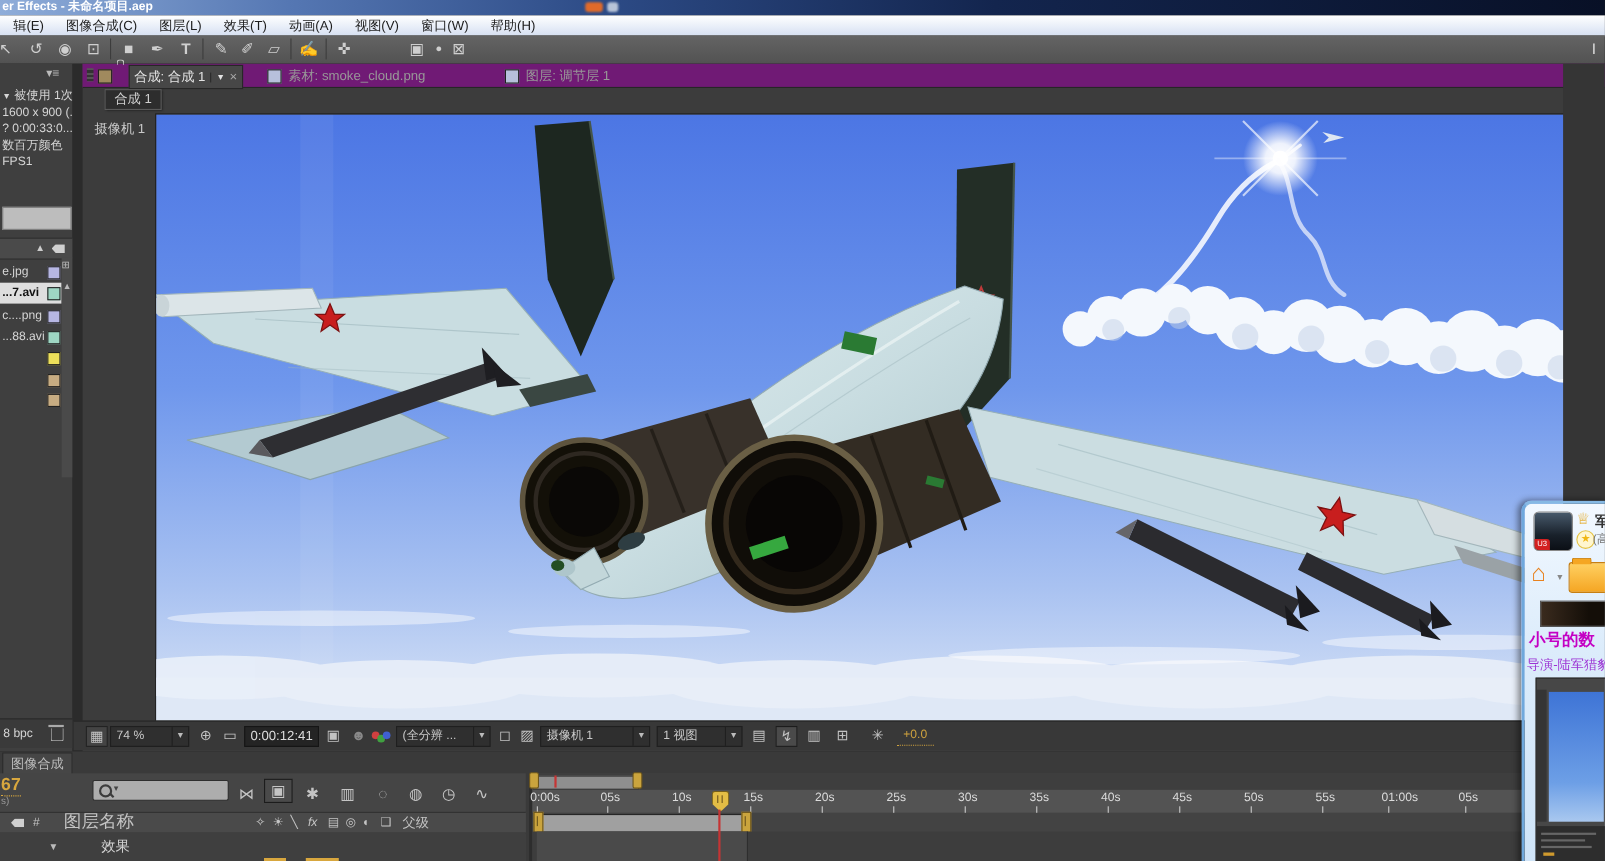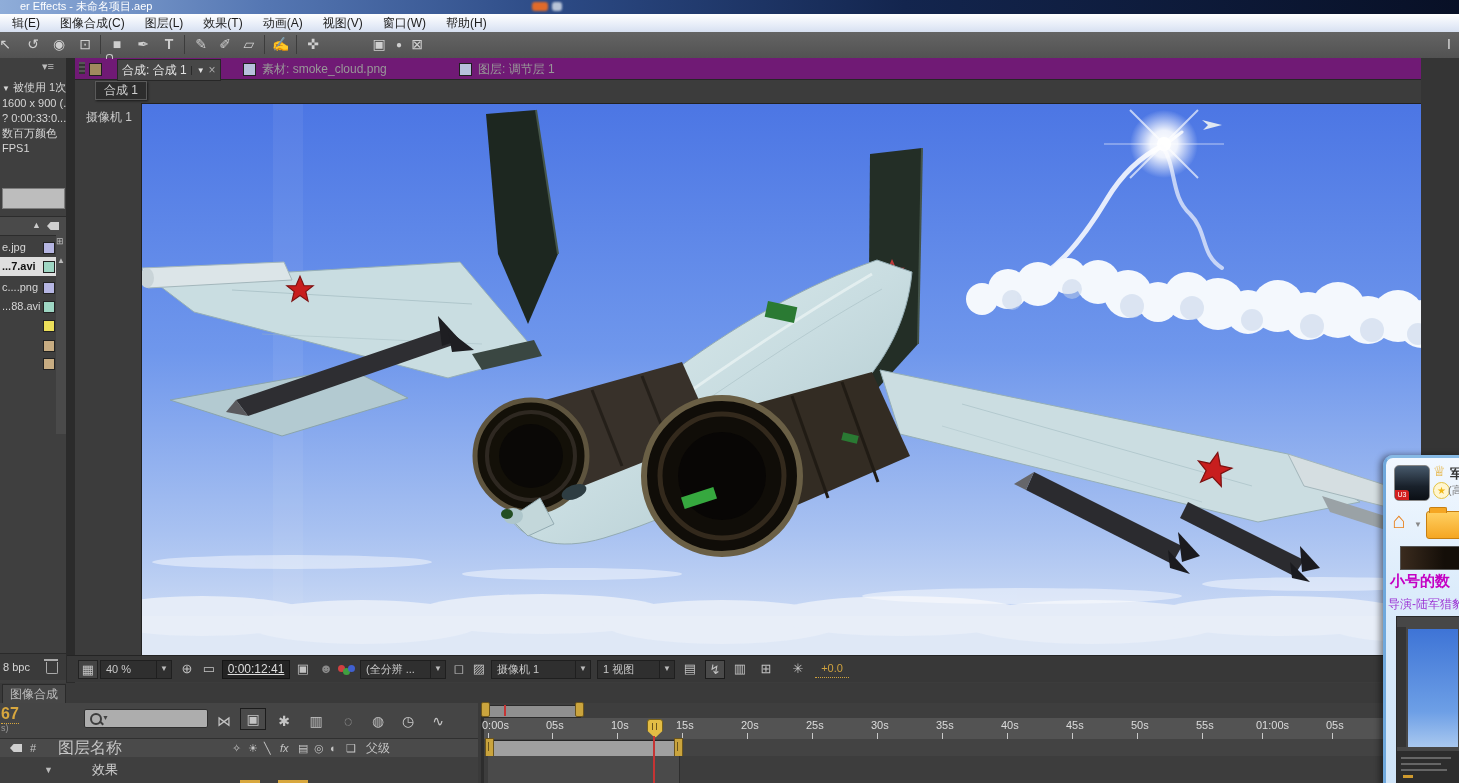--- a/index.html
+++ b/index.html
@@ -2,21 +2,21 @@
 <html><head>
 <meta charset="utf-8">
 <style>
   html,body{margin:0;padding:0;background:#222;}
   body{width:1459px;height:783px;position:relative;overflow:hidden;
        font-family:"Liberation Sans",sans-serif;-webkit-font-smoothing:antialiased;}
   .abs{position:absolute;}
   
   .titlebar{left:0;top:0;width:1459px;height:14px;color:#fff;font-size:11px;line-height:13px;
     background:linear-gradient(90deg,#8fadd9 0%,#5577b3 18%,#2c4a85 38%,#13254e 62%,#081026 100%);}
-  .titlebar .ttl{position:absolute;left:20px;top:0;}
+  .titlebar .ttl{position:absolute;left:2px;top:0;font-weight:bold;}
   .tb-blob{position:absolute;top:2px;width:16px;height:9px;border-radius:3px;filter:blur(1px);}
   .menubar{left:0;top:14px;width:1459px;height:18px;
     background:linear-gradient(#ffffff,#e7edf8 60%,#d7e0f1);border-bottom:1px solid #b9c4d6;
     color:#1c1c1c;font-size:12px;display:flex;align-items:center;}
   .menubar .mi{padding:0 10px;height:18px;line-height:18px;cursor:default;}
   .toolbar{left:0;top:32px;width:1459px;height:26px;background:linear-gradient(#646464,#525252);
     border-bottom:2px solid #1e1e1e;color:#cfcfcf;}
   .tool{position:absolute;top:2px;width:22px;height:21px;text-align:center;line-height:21px;font-size:14px;}
   .tsep{position:absolute;top:3px;width:1px;height:19px;background:#3c3c3c;}
   
@@ -34,21 +34,21 @@
   .camlabel{left:86px;top:109px;color:#c9c9c9;font-size:12px;}
   .viewer{left:141px;top:103px;width:1280px;height:552px;border:1px solid #222;}
   .ctoolbar{left:67px;top:655px;width:1363px;height:26px;background:#383838;border-top:1px solid #242424;
     color:#c6c6c6;font-size:12px;}
   .cbtn{position:absolute;top:4px;height:17px;line-height:17px;text-align:center;font-size:13px;color:#c2c2c2;}
   .dd{position:absolute;top:4px;height:17px;background:#2f2f2f;border:1px solid #1f1f1f;color:#c9c9c9;
     font-size:11px;line-height:16px;display:flex;}
   .dd .lbl{padding:0 5px;flex:1;white-space:nowrap;overflow:hidden;}
   .dd .car{width:14px;text-align:center;border-left:1px solid #1f1f1f;font-size:8px;line-height:16px;color:#bbb;}
   .tcbox{position:absolute;top:4px;height:17px;background:#242424;border:1px solid #151515;color:#dcdcdc;
-    font-size:12px;line-height:16px;text-align:center;text-decoration:underline;}
+    font-size:12px;line-height:16px;text-align:center;}
   .rgbdots{position:absolute;top:8px;width:18px;height:10px;}
   .rgbdots i{position:absolute;width:7px;height:7px;border-radius:50%;}
   .boxed{border:1px solid #1c1c1c;background:#4a4a4a;}
   .expo{color:#cfa23e;border-bottom:1px dotted #cfa23e;}
   .rightstrip{left:1421px;top:58px;width:38px;height:625px;background:#353535;}
   
   .pinfo{position:absolute;left:2px;top:22px;line-height:15px;white-space:nowrap;}
   .swatch{position:absolute;left:2px;top:130px;width:61px;height:19px;background:#bdbdbd;border:1px solid #7d7d7d;}
   .pdivider{position:absolute;left:0;top:158px;width:66px;height:18px;background:#4a4a4a;border-top:1px solid #2c2c2c;border-bottom:1px solid #2c2c2c;}
   .prow{position:absolute;left:0;width:56px;height:19px;line-height:19px;white-space:nowrap;}
@@ -397,21 +397,21 @@
 
     <rect x="624" y="200" width="30" height="16" fill="#2a7a33" transform="rotate(12 639 208)"></rect>
     <rect x="540" y="388" width="34" height="12" fill="#36a83f" transform="rotate(-18 557 394)"></rect>
     <rect x="700" y="330" width="16" height="8" fill="#2a7a33" transform="rotate(14 708 334)"></rect>
   </g>
 </svg>
 
 <div class="abs ctoolbar">
   <span class="cbtn" style="left:11px;width:18px;border:1px solid #222;background:#444">▦</span>
   <div class="dd" style="left:33px;width:70px">
-    <span class="lbl">40 %</span>
+    <span class="lbl">74 %</span>
     <span class="car">▼</span>
   </div>
   <span class="cbtn" style="left:111px;width:18px">⊕</span>
   <span class="cbtn" style="left:133px;width:18px">▭</span>
   <div class="tcbox" style="left:155px;width:66px">
     <span>0:00:12:41</span>
   </div>
   <span class="cbtn" style="left:227px;width:18px">▣</span>
   <span class="cbtn" style="left:251px;width:16px;color:#8a8a8a">☻</span>
   <span class="rgbdots" style="left:271px">

